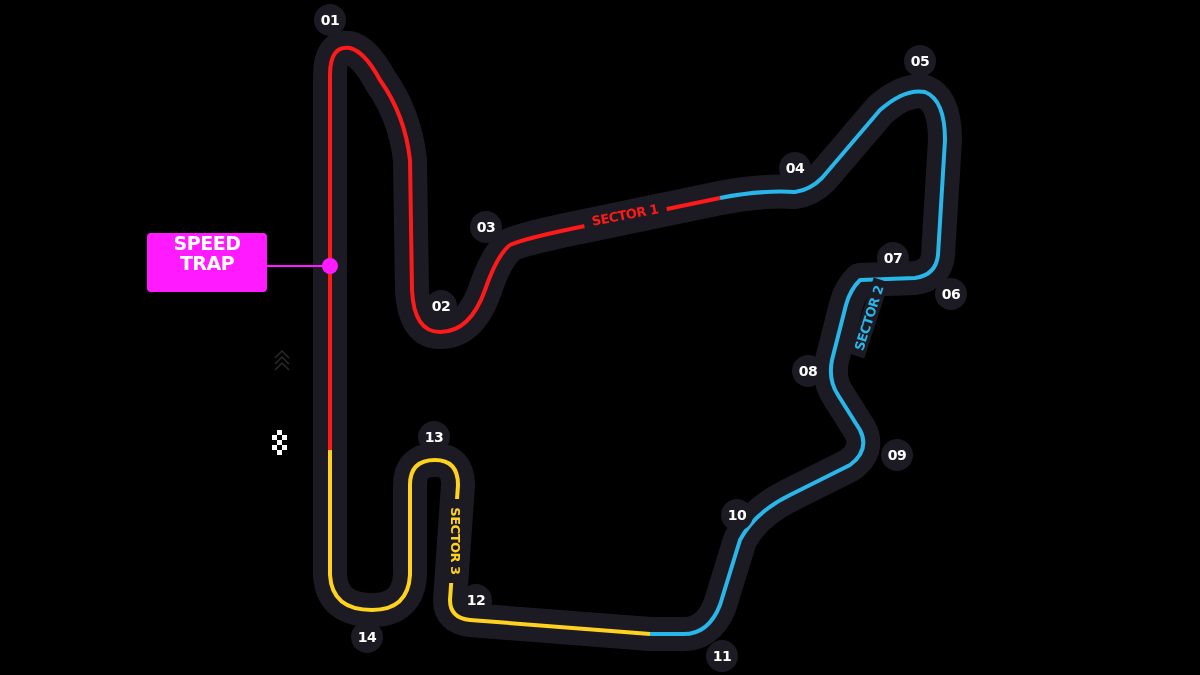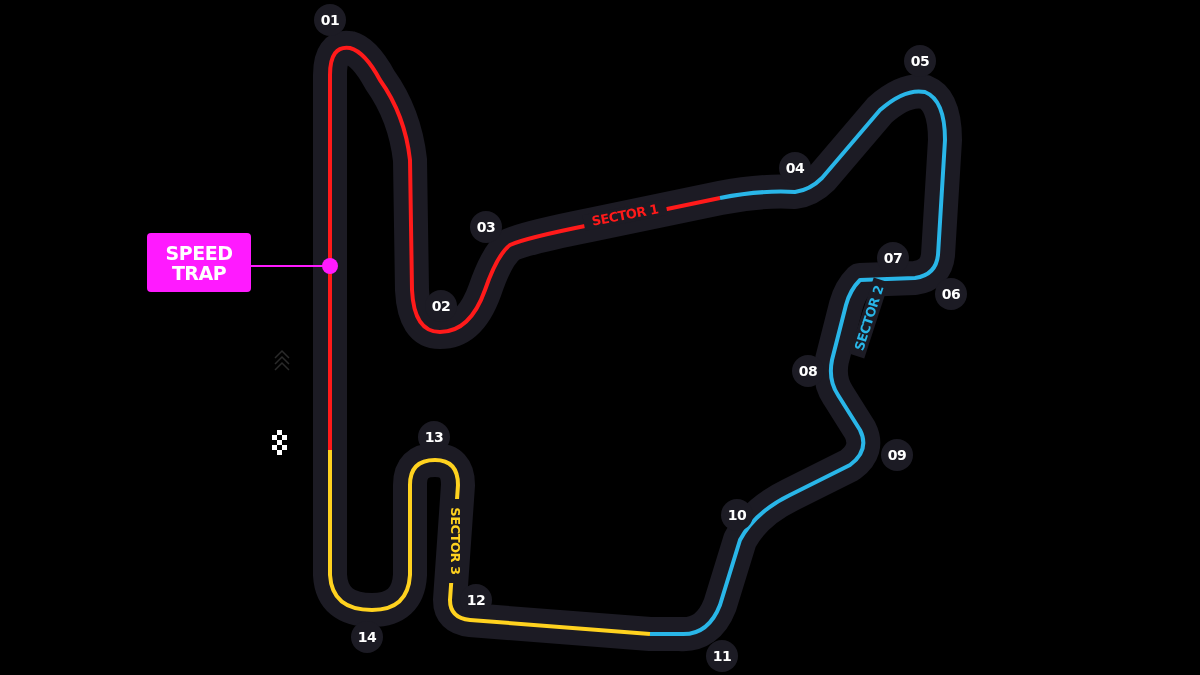--- a/index.html
+++ b/index.html
@@ -3,21 +3,21 @@
   <meta charset="utf-8">
   <style>
     html, body { margin: 0; padding: 0; background: #000; }
     body { width: 1200px; height: 675px; position: relative; overflow: hidden; font-family: "DejaVu Sans", sans-serif; }
     svg.map { position: absolute; left: 0; top: 0; width: 1200px; height: 675px; }
     .outline { fill: none; stroke: #1c1b24; stroke-width: 34; stroke-linecap: round; stroke-linejoin: round; }
     .line { fill: none; stroke-width: 4; stroke-linecap: butt; stroke-linejoin: round; }
     .turn-bg { fill: #1c1b24; }
     .turn-txt { fill: #fff; font-family: "DejaVu Sans", sans-serif; font-weight: bold; font-size: 14px; text-anchor: middle; dominant-baseline: central; letter-spacing: -0.5px; }
     .sector-txt { font-family: "DejaVu Sans", sans-serif; font-weight: bold; font-size: 13px; text-anchor: middle; dominant-baseline: central; letter-spacing: -0.5px; }
-    .speed-box { position: absolute; left: 147px; top: 233px; width: 104px; height: 59px; background: #ff1aff; border-radius: 4px; display: flex; flex-direction: column; align-items: center; justify-content: center; color: #fff; font-family: "DejaVu Sans", sans-serif; font-weight: bold; font-size: 19px; line-height: 20px; letter-spacing: -0.5px; }
+    .speed-box { position: absolute; left: 147px; top: 233px; width: 120px; height: 59px; background: #ff1aff; border-radius: 4px; display: flex; flex-direction: column; align-items: center; justify-content: flex-start; color: #fff; font-family: "DejaVu Sans", sans-serif; font-weight: bold; font-size: 19px; line-height: 20px; letter-spacing: -0.5px; }
   </style>
 </head>
 <body>
 
 <svg class="map" viewBox="0 0 1200 675" xmlns="http://www.w3.org/2000/svg">
 
   <path class="outline" d="M330 450 L330 75 Q330 45 350 48 Q365 52 380 80 Q405 115 410 160 L412 290 Q414 332 440 332 Q470 332 485 290 Q497 255 510 245 Q525 238 590 225 L720 198 Q760 190 795 192 Q810 190 822 178 L880 110 Q905 88 925 92 Q945 100 945 140 L938 255 Q936 275 915 278 L860 280 Q850 290 846 305 L832 360 Q828 380 838 395 L860 430 Q870 450 850 465 L790 495 Q755 512 740 540 L720 605 Q708 636 680 634 L650 634 L470 620 Q450 618 450 600 L450 600 L458 485 Q458 460 435 460 Q410 460 410 485 L410 575 Q408 610 372 610 Q332 610 330 575 Z"></path>
 
   <path class="line" stroke="#ff1a1a" d="M330 450 L330 75 Q330 45 350 48 Q365 52 380 80 Q405 115 410 160 L412 290 Q414 332 440 332 Q470 332 485 290 Q497 255 510 245 Q525 238 590 225 L720 198"></path>
 

